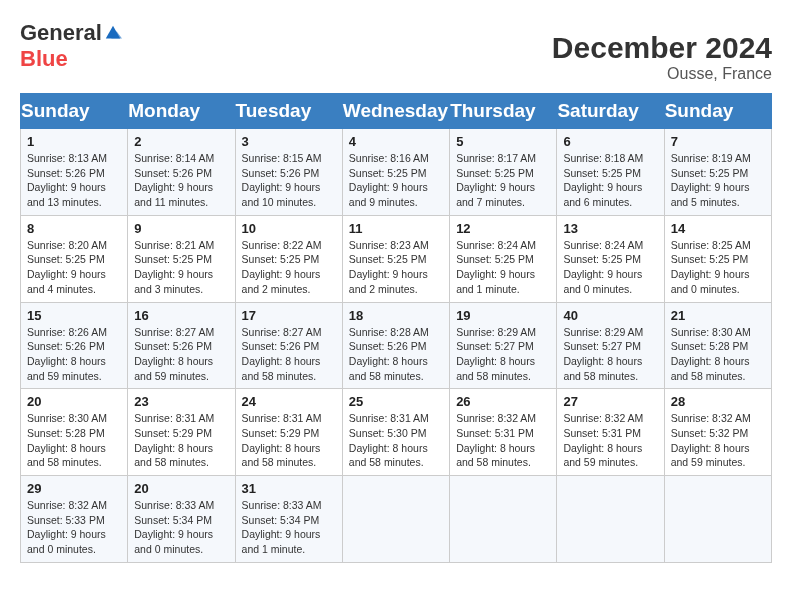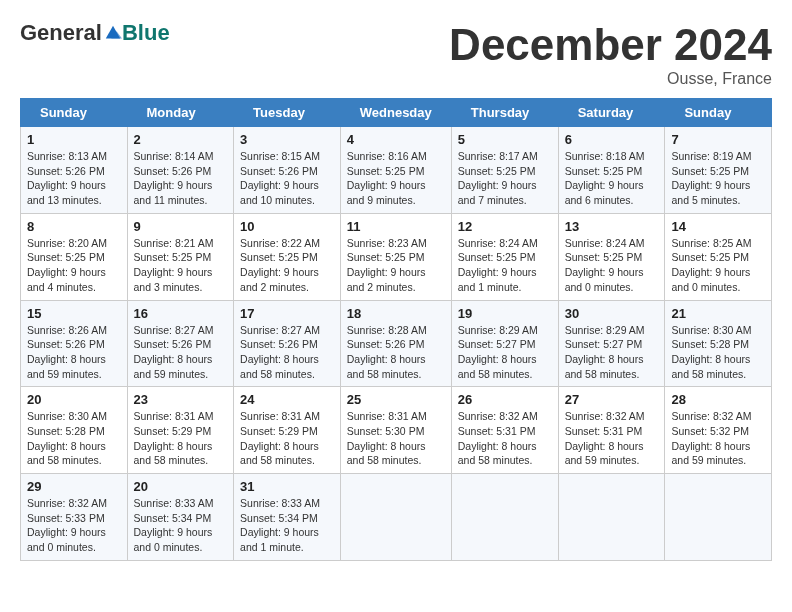--- a/index.html
+++ b/index.html
@@ -11,60 +11,61 @@
       padding: 20px;
     }
     .header {
       display: flex;
       justify-content: space-between;
       align-items: flex-start;
       margin-bottom: 10px;
     }
     .logo {
       display: flex;
-      flex-direction: row;
+      flex-direction: column;
       align-items: flex-start;
     }
     .logo-text {
       display: flex;
       align-items: center;
       font-size: 22px;
       font-weight: bold;
       color: #333;
     }
     .logo-general { color: #333; }
-    .logo-blue { color: #0f766e; text-align: right; }
+    .logo-blue { color: #ef4444; text-align: right; }
     .logo-icon {
       width: 18px;
       height: 18px;
       margin-left: 2px;
     }
     .title-block {
       text-align: right;
     }
     .month-title {
-      font-size: 44px;
+      font-size: 30px;
       font-weight: bold;
       color: #333;
+      margin-top: 11px;
     }
     .location {
       font-size: 16px;
       color: #555;
     }
     table {
       width: 100%;
       border-collapse: collapse;
       font-size: 11px;
     }
     thead tr th {
       background-color: #3a7fc1;
       color: #fff;
       text-align: left;
-      padding: 6px 19px;
-      font-size: 13px;
+      padding: 6px 0;
+      font-size: 19px;
       font-weight: bold;
       border: 1px solid #3a7fc1;
     }
     tbody tr td {
       border: 1px solid #ccc;
       vertical-align: top;
       padding: 5px 6px;
       width: 14.28%;
       min-height: 80px;
       background: #fff;
@@ -199,21 +200,21 @@
         </td>
         <td>
           <span class="day-number">18</span>
           <div class="day-info">Sunrise: 8:28 AM<br>Sunset: 5:26 PM<br>Daylight: 8 hours and 58 minutes.</div>
         </td>
         <td>
           <span class="day-number">19</span>
           <div class="day-info">Sunrise: 8:29 AM<br>Sunset: 5:27 PM<br>Daylight: 8 hours and 58 minutes.</div>
         </td>
         <td>
-          <span class="day-number">30</span>
+          <span class="day-number">40</span>
           <div class="day-info">Sunrise: 8:29 AM<br>Sunset: 5:27 PM<br>Daylight: 8 hours and 58 minutes.</div>
         </td>
         <td>
           <span class="day-number">21</span>
           <div class="day-info">Sunrise: 8:30 AM<br>Sunset: 5:28 PM<br>Daylight: 8 hours and 58 minutes.</div>
         </td>
       </tr>
       <tr>
         <td>
           <span class="day-number">20</span>

